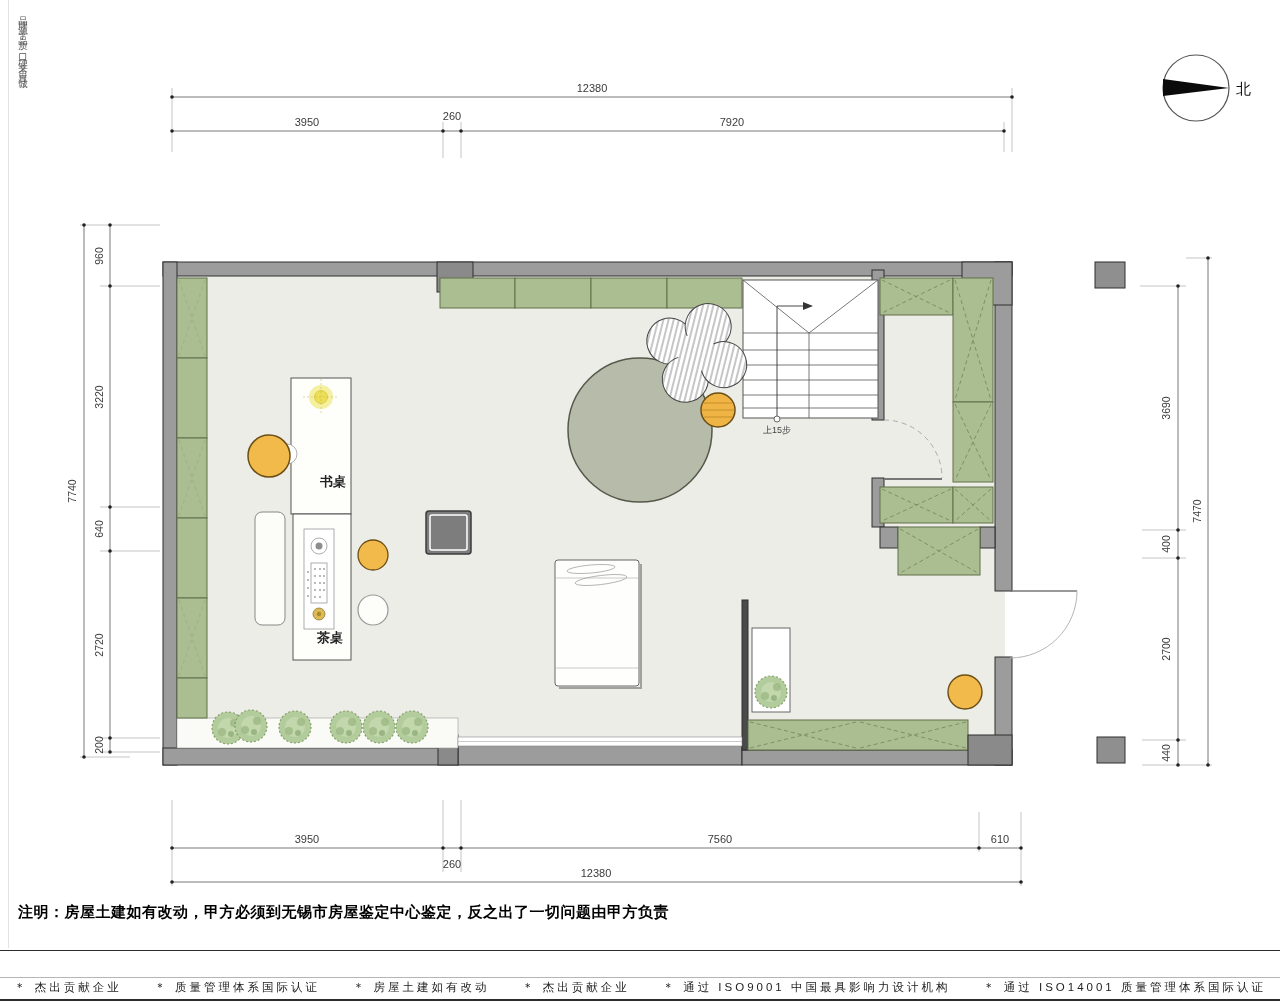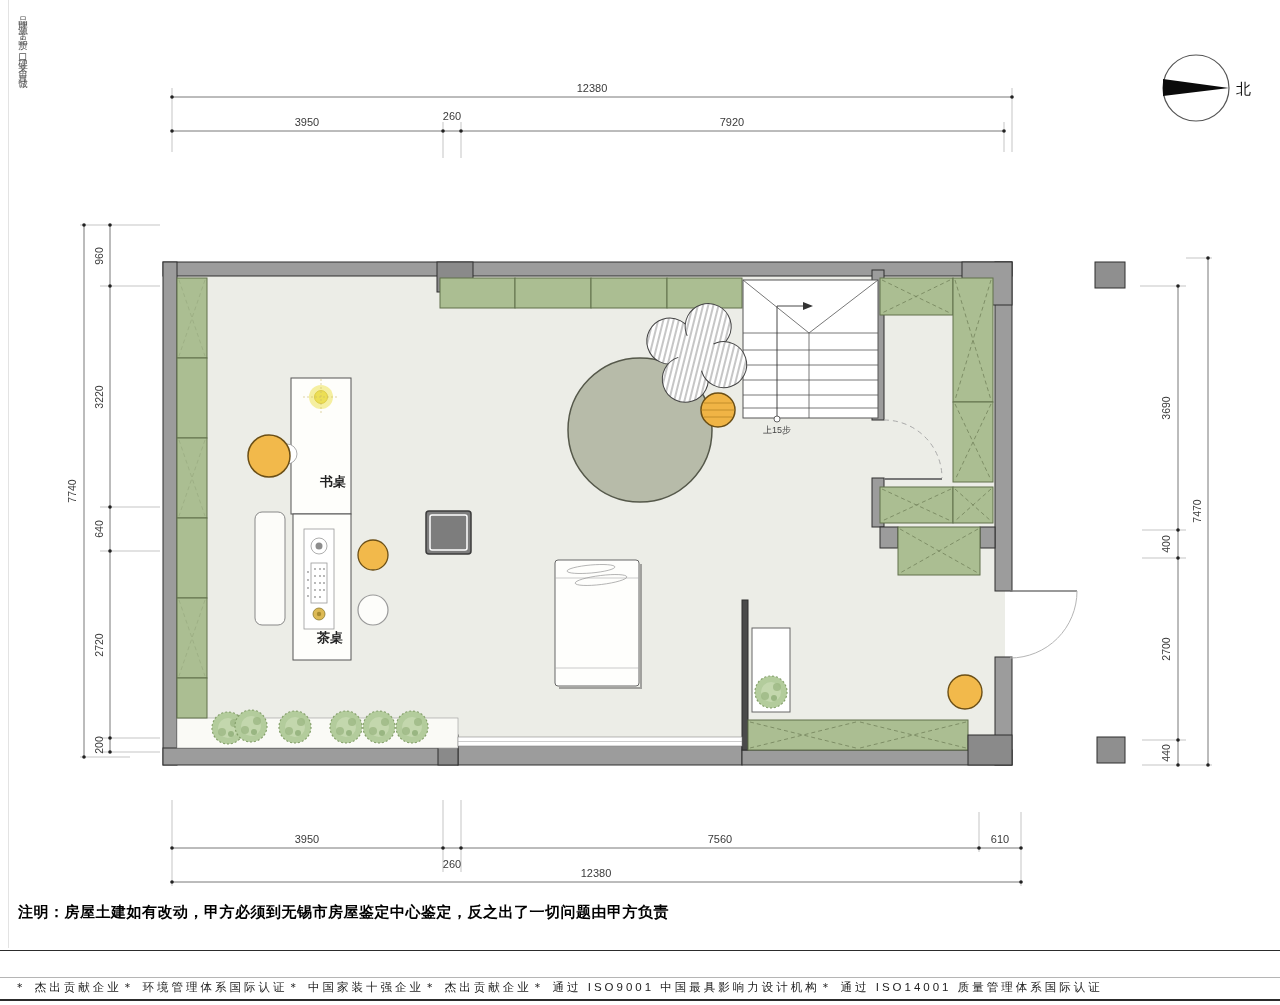--- a/index.html
+++ b/index.html
@@ -10,21 +10,21 @@
   .dimside{font-size:10.5px;fill:#3a3a3a;}
   .planlabel{font-size:13px;fill:#222;font-weight:bold;}
   .stairlabel{font-size:9px;fill:#444;}
   .north{font-size:15px;fill:#111;}
   #sidetext{position:absolute;left:16px;top:8px;writing-mode:vertical-rl;
             font-size:9.5px;color:#555;letter-spacing:5px;}
   #leftline{position:absolute;left:8px;top:0;width:1px;height:948px;background:#e3e3e3;}
   .hline{position:absolute;left:0;width:1280px;background:#2c2c2c;}
   #note{position:absolute;left:18px;top:903px;font-size:15px;font-weight:bold;color:#000000;letter-spacing:0.5px;font-family:Liberation Serif, serif;}
   #footer{position:absolute;left:14px;right:14px;top:980px;display:flex;
-          justify-content:flex-start;font-size:11.5px;color:#222;letter-spacing:3px;white-space:nowrap;}
+          justify-content:space-between;font-size:11.5px;color:#222;letter-spacing:3px;white-space:nowrap;}
 </style>
 </head>
 <body>
 
 <div id="stage">
 
   <div id="leftline"></div>
   <div id="sidetext">品牌源于品质·口碑来自真诚</div>
 
   <svg width="1280" height="1005" viewBox="0 0 1280 1005">
@@ -361,20 +361,20 @@
       <text class="dimside" x="1201" y="511" text-anchor="middle" transform="rotate(-90 1201 511)">7470</text>
     </g>
   </svg>
 
   
   <div class="hline" style="top:950px;height:1px;"></div>
   <div id="note">注明：房屋土建如有改动，甲方必须到无锡市房屋鉴定中心鉴定，反之出了一切问题由甲方负责</div>
   <div class="hline" style="top:977px;height:1px;background:#b5b5b5;"></div>
   <div id="footer">
     <span>＊ 杰出贡献企业</span>
-    <span>＊ 环境管理体系国际认证</span>
-    <span>＊ 中国家装十强企业</span>
+    <span>＊ 质量管理体系国际认证</span>
+    <span>＊ 房屋土建如有改动</span>
     <span>＊ 杰出贡献企业</span>
     <span>＊ 通过 ISO9001 中国最具影响力设计机构</span>
     <span>＊ 通过 ISO14001 质量管理体系国际认证</span>
   </div>
   <div class="hline" style="top:999px;height:2px;"></div>
 </div>
 
 </body></html>

